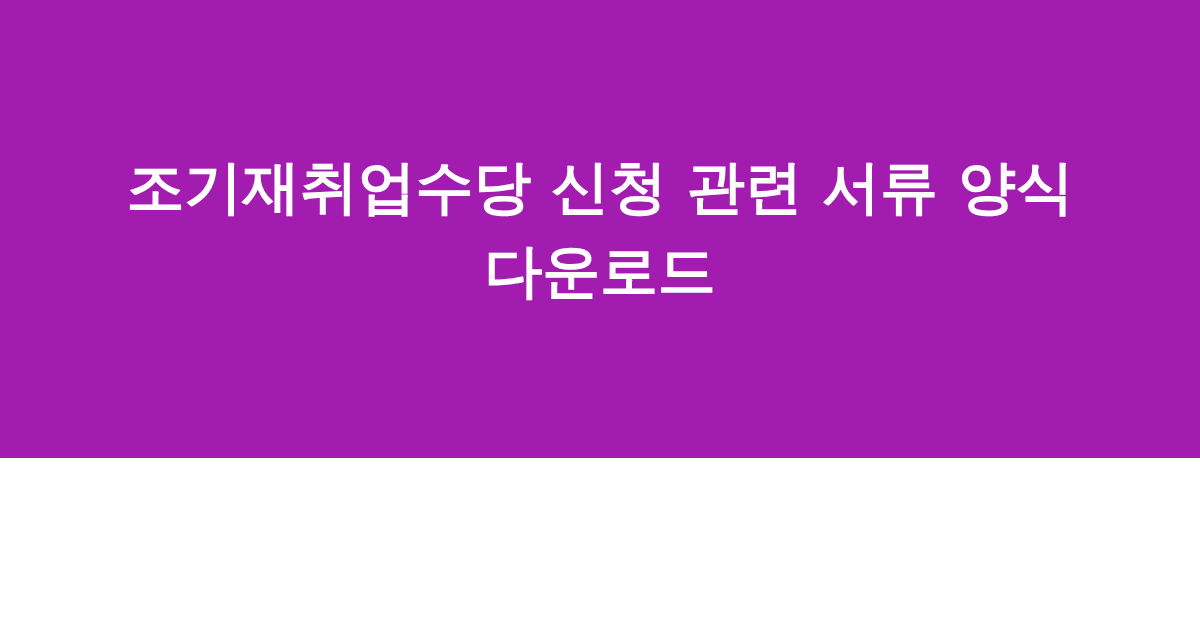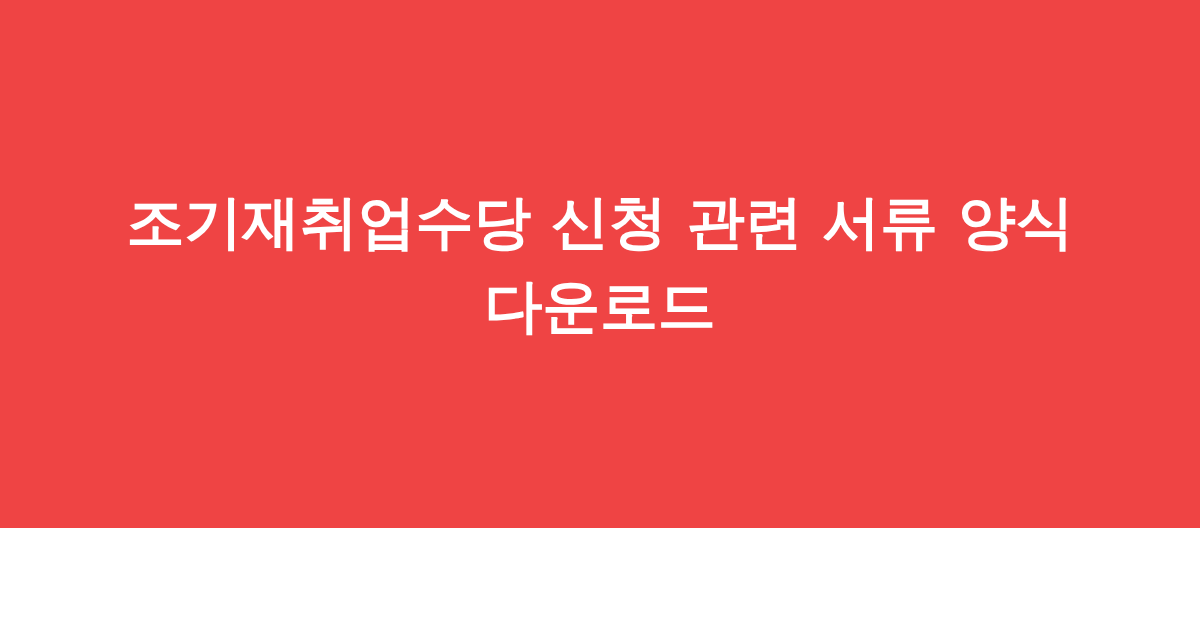--- a/index.html
+++ b/index.html
@@ -41,21 +41,21 @@
     font-weight: 700;
     line-height: 84px;
     letter-spacing: -0.2px;
     word-break: keep-all;
     white-space: normal;
   }
 </style>
 </head>
 <body>
 
-<div id="og-card" style="background-color: #ef4444; width: 1200px; height: 528px;">
+<div id="og-card" style="background-color: #a21caf; width: 1200px; height: 458px;">
 
   <div id="title-block" style="text-align: center;">
 
     <h1 id="page-title" style="color: rgb(255, 255, 255); font-size: 58px; line-height: 84px;">조기재취업수당 신청 관련 서류 양식 다운로드</h1>
 
   </div>
 
 </div>
 
 </body></html>

